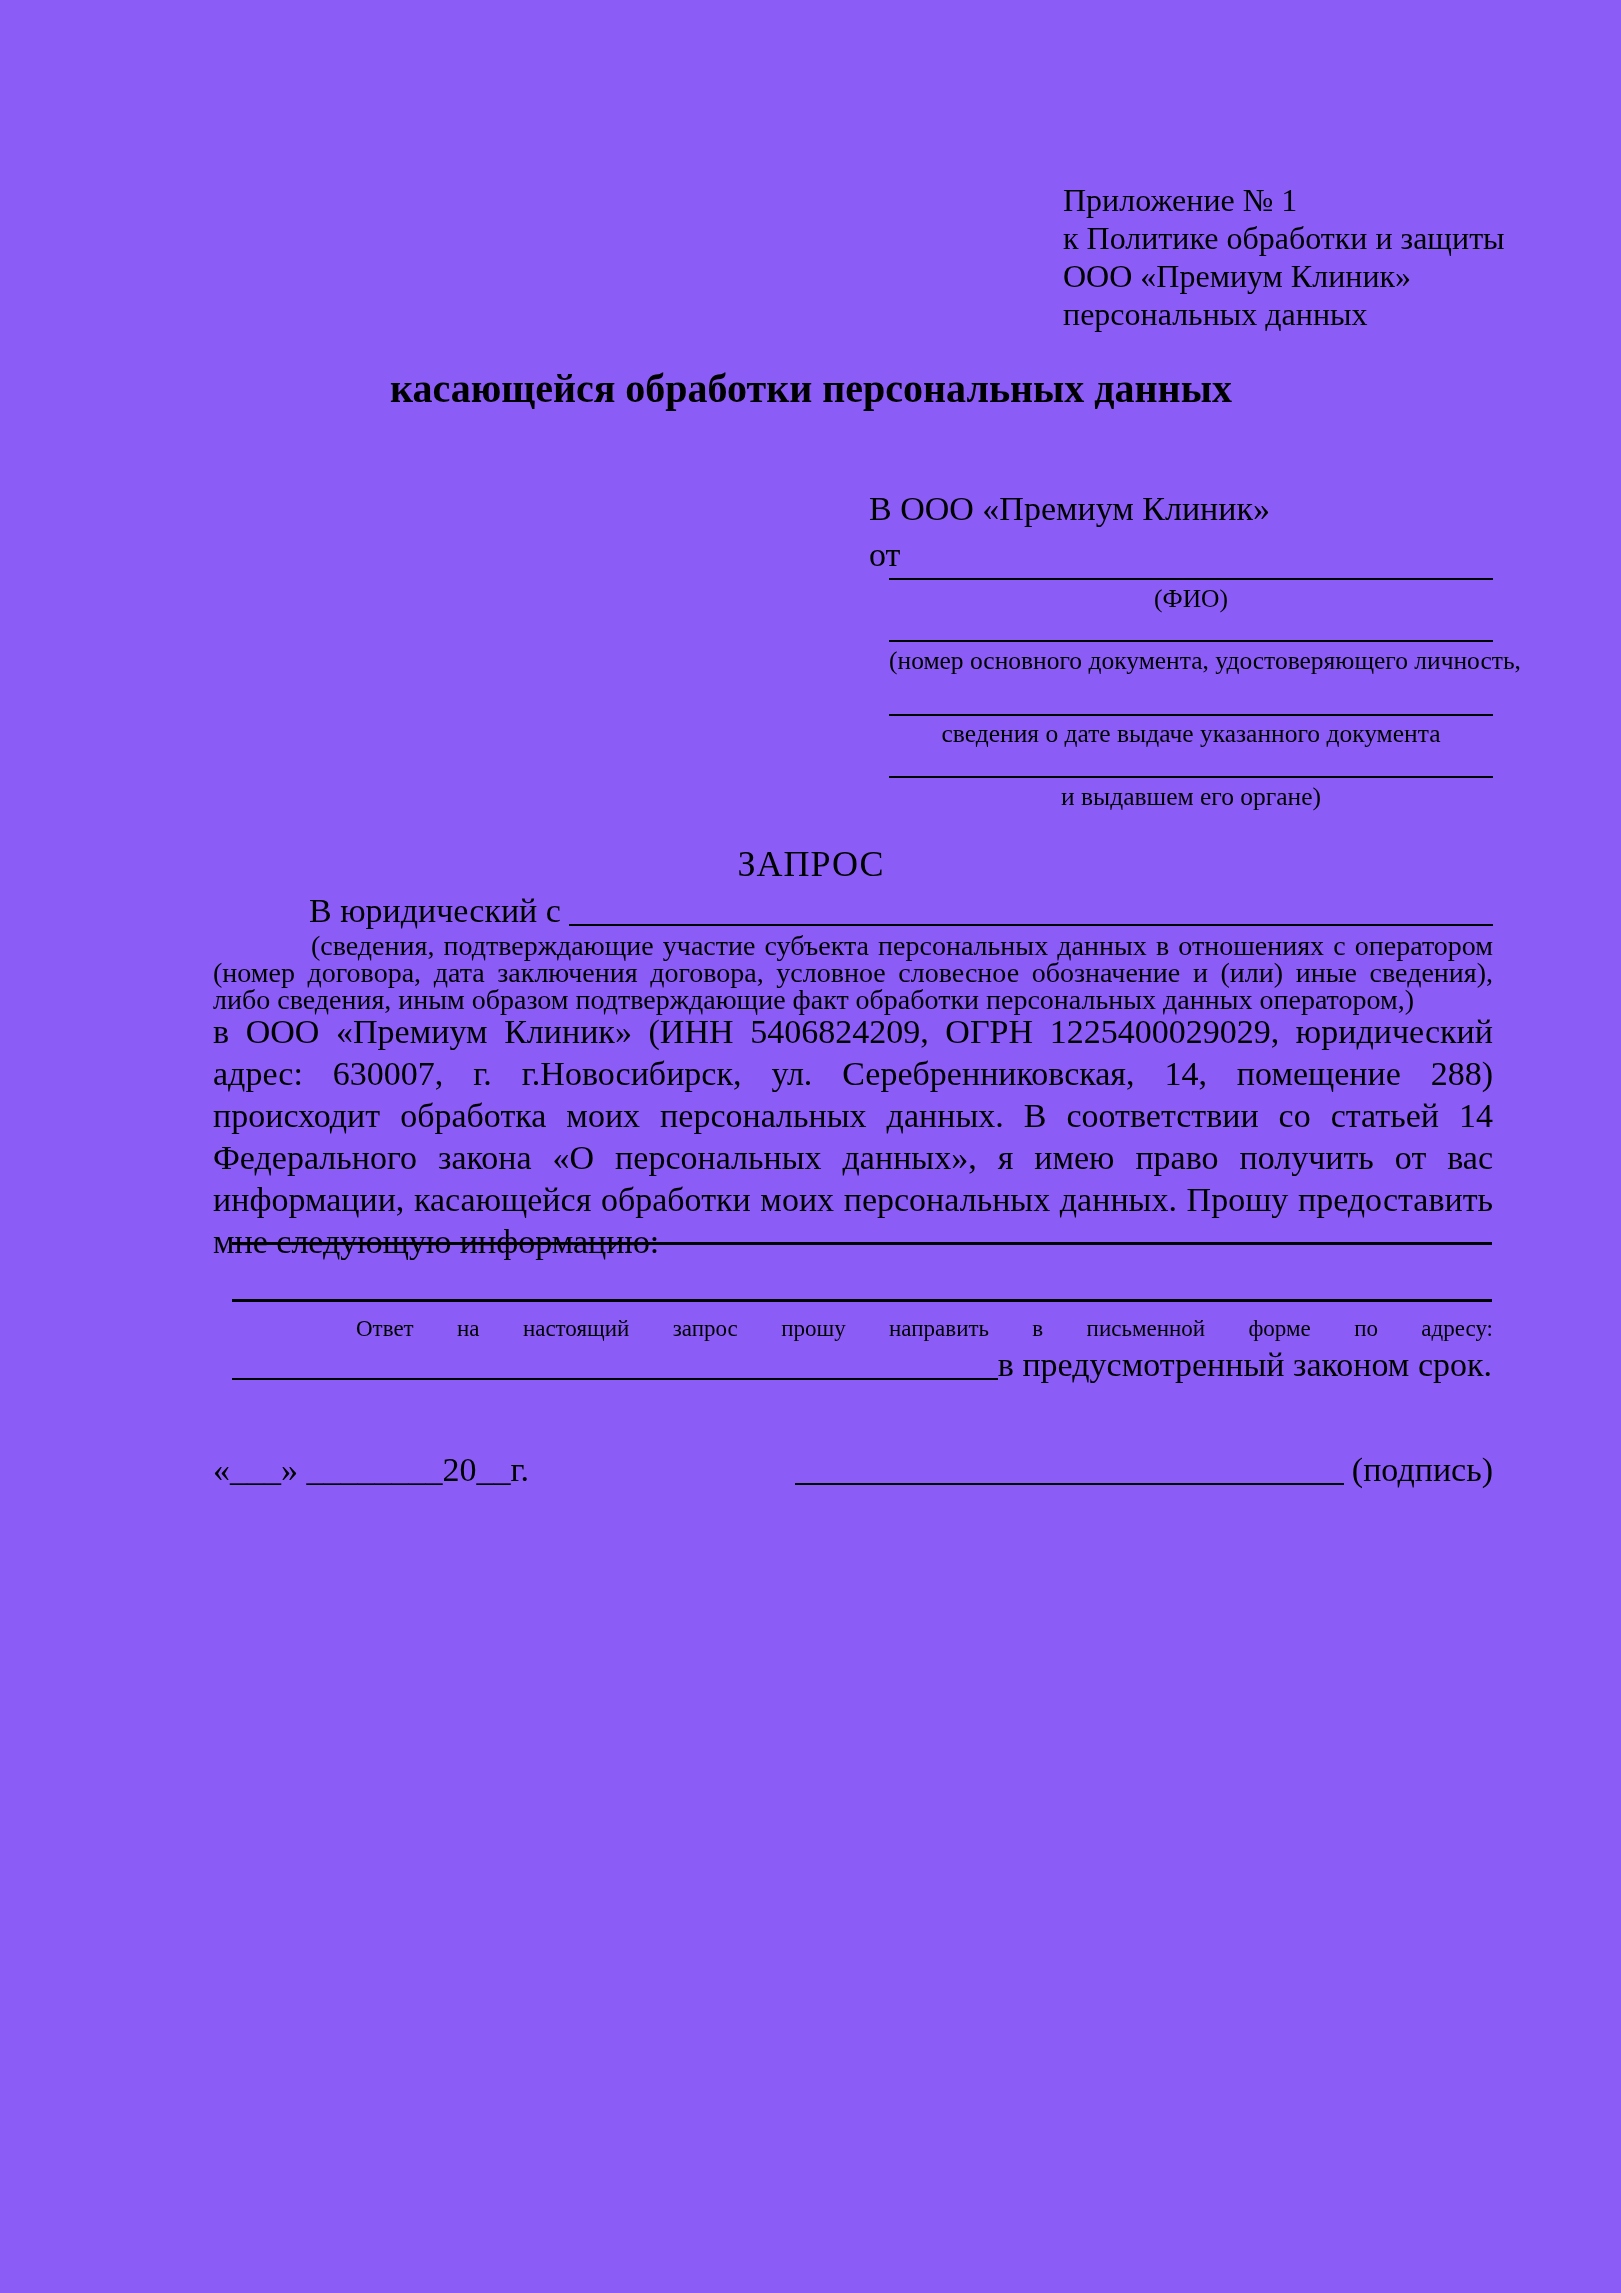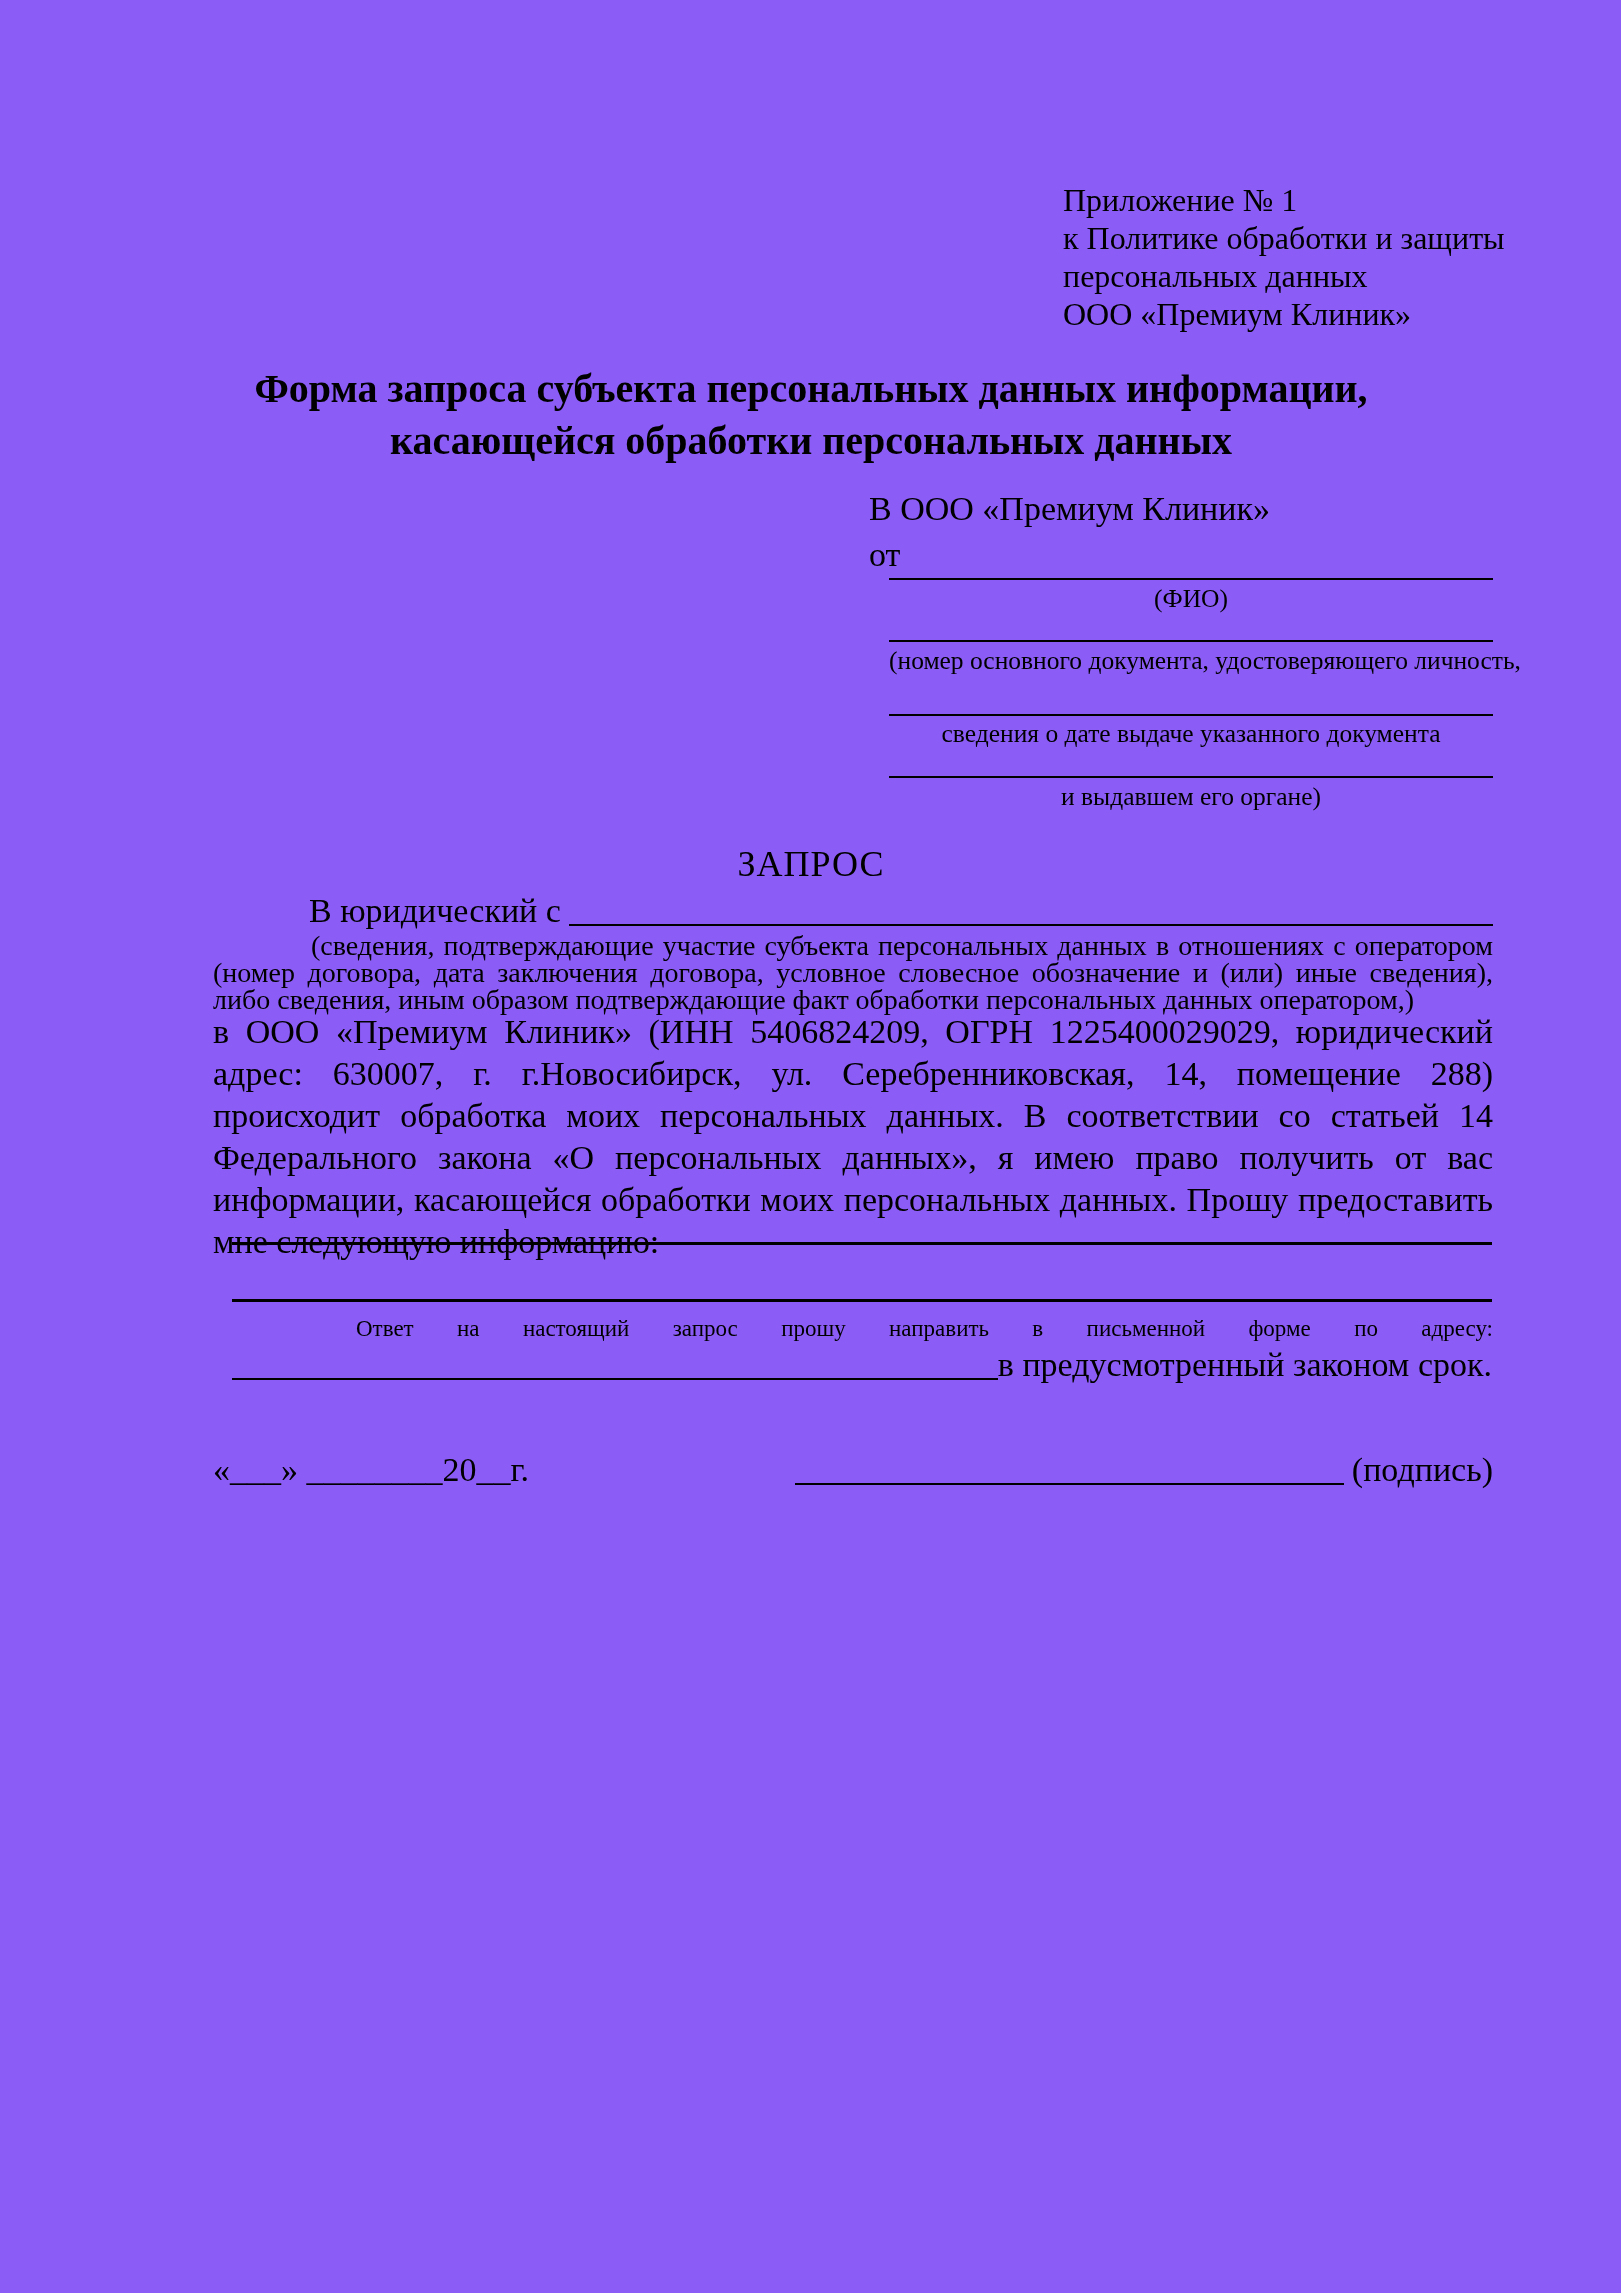--- a/index.html
+++ b/index.html
@@ -48,26 +48,25 @@
   .sig-row .sigcap { white-space:nowrap; }
 </style>
 </head>
 <body>
 
 <div class="page">
 
   <div class="abs ref-block">
     <div>Приложение № 1</div>
     <div>к Политике обработки и защиты</div>
+    <div>ООО «Премиум Клиник»</div>
     <div>персональных данных</div>
-    <div>ООО «Премиум Клиник»</div>
   </div>
 
   <div class="abs title">
-    <div>Форма запроса субъекта персональных данных информации,</div>
     <div>касающейся обработки персональных данных</div>
   </div>
 
   <div class="abs addr-block">
     <div>В ООО «Премиум Клиник»</div>
     <div>от</div>
   </div>
 
   <div class="abs fline" style="top:578px;"></div>
   <div class="abs fcap" style="top:584px;">(ФИО)</div>

